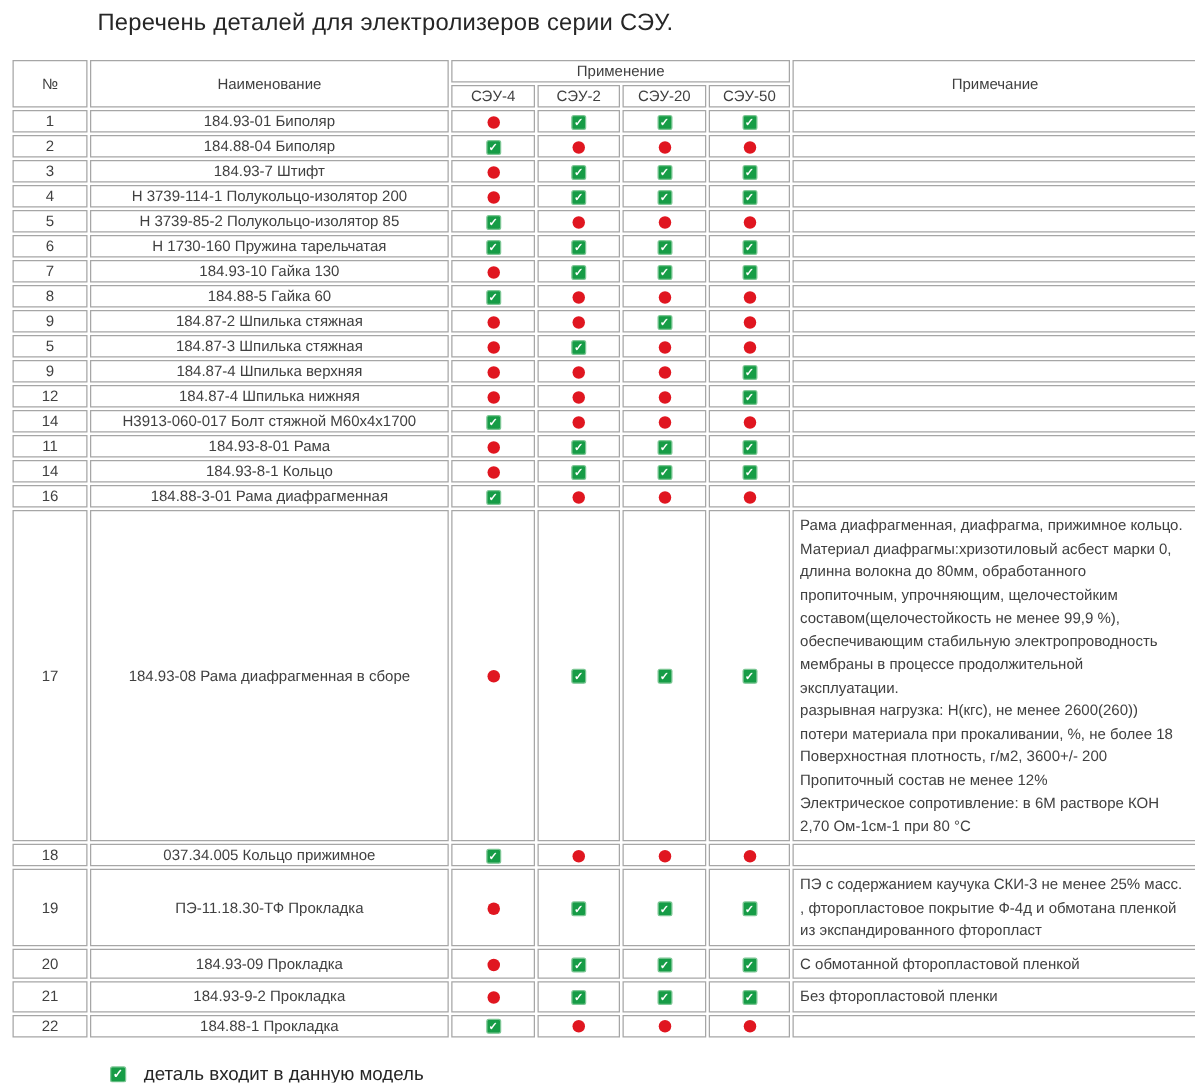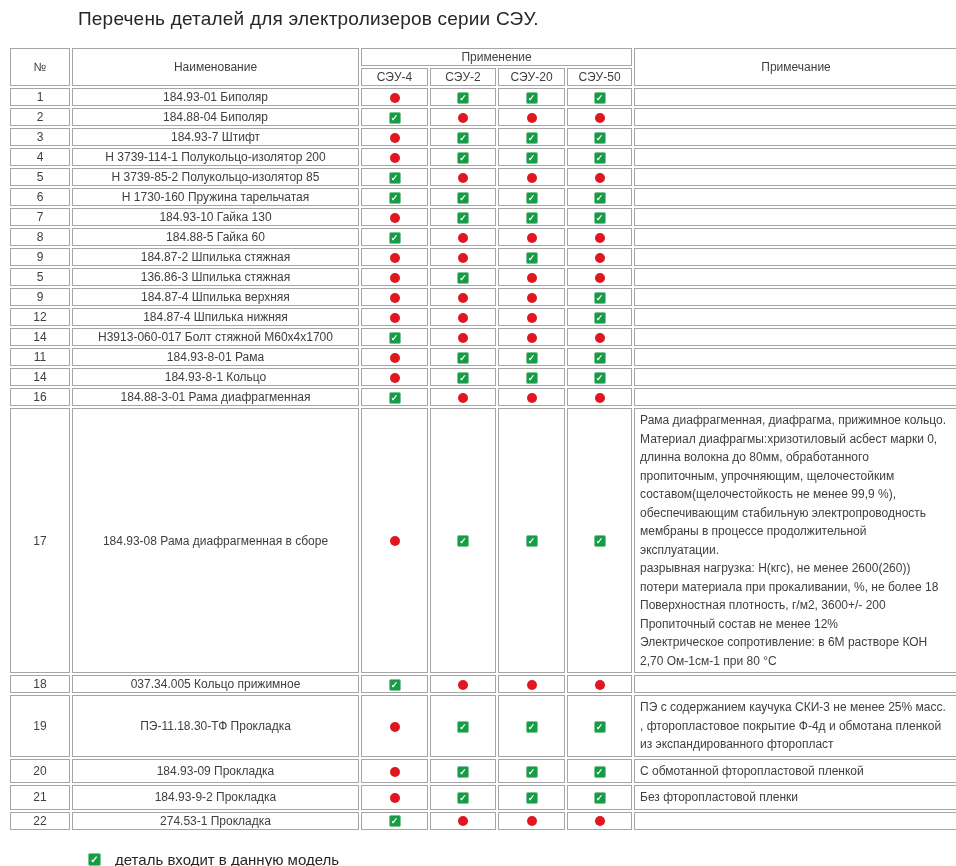--- a/index.html
+++ b/index.html
@@ -192,21 +192,21 @@
     <td class="c-num">9</td>
     <td class="c-name">184.87-2 Шпилька стяжная</td>
     <td class="c-mark"><span class="mark-dot"></span></td>
         <td class="c-mark"><span class="mark-dot"></span></td>
         <td class="c-mark"><span class="mark-check"></span></td>
         <td class="c-mark"><span class="mark-dot"></span></td>
     <td class="c-note"></td>
   </tr>
   <tr>
     <td class="c-num">5</td>
-    <td class="c-name">136.86-3 Шпилька стяжная</td>
+    <td class="c-name">184.87-3 Шпилька стяжная</td>
     <td class="c-mark"><span class="mark-dot"></span></td>
         <td class="c-mark"><span class="mark-check"></span></td>
         <td class="c-mark"><span class="mark-dot"></span></td>
         <td class="c-mark"><span class="mark-dot"></span></td>
     <td class="c-note"></td>
   </tr>
   <tr>
     <td class="c-num">9</td>
     <td class="c-name">184.87-4 Шпилька верхняя</td>
     <td class="c-mark"><span class="mark-dot"></span></td>
@@ -315,21 +315,21 @@
     <td class="c-num">21</td>
     <td class="c-name">184.93-9-2 Прокладка</td>
     <td class="c-mark"><span class="mark-dot"></span></td>
         <td class="c-mark"><span class="mark-check"></span></td>
         <td class="c-mark"><span class="mark-check"></span></td>
         <td class="c-mark"><span class="mark-check"></span></td>
     <td class="c-note">Без фторопластовой пленки</td>
   </tr>
   <tr>
     <td class="c-num">22</td>
-    <td class="c-name">274.53-1 Прокладка</td>
+    <td class="c-name">184.88-1 Прокладка</td>
     <td class="c-mark"><span class="mark-check"></span></td>
         <td class="c-mark"><span class="mark-dot"></span></td>
         <td class="c-mark"><span class="mark-dot"></span></td>
         <td class="c-mark"><span class="mark-dot"></span></td>
     <td class="c-note"></td>
   </tr>
     </tbody>
 </table>
 
 <div class="legend">

